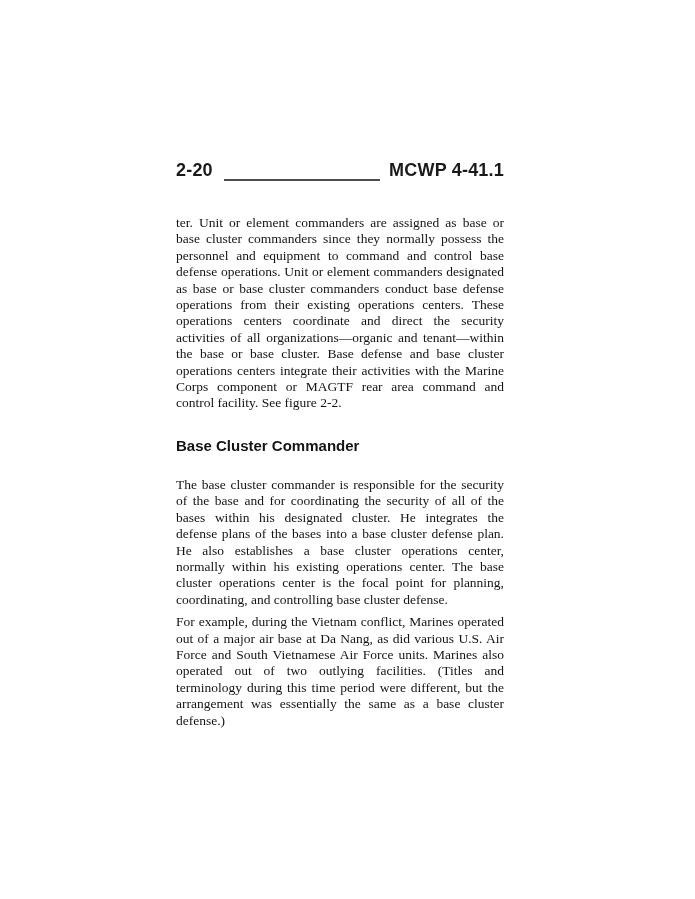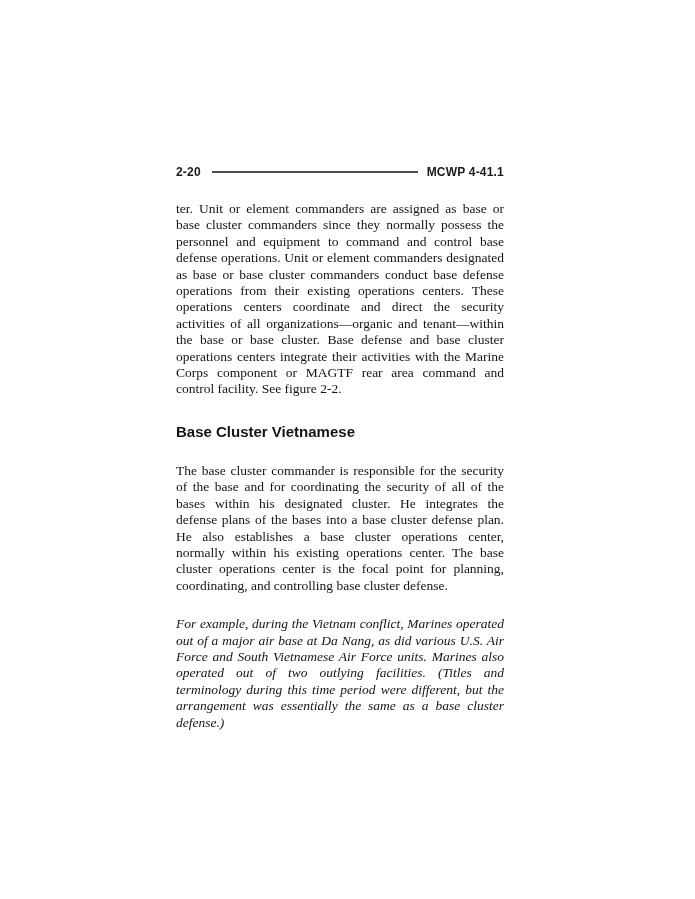--- a/index.html
+++ b/index.html
@@ -20,24 +20,24 @@
     inset: 0;
     background: #ffffff;
   }
   .running-header {
     position: absolute;
     top: 163px;
     left: 176px;
     width: 328px;
     height: 18px;
     display: flex;
-    align-items: center;
+    align-items: flex-end;
     font-family: "Liberation Sans", sans-serif;
     font-weight: bold;
-    font-size: 12px;
+    font-size: 18px;
     color: #1a1a1a;
     letter-spacing: 0.2px;
   }
   .header-rule {
     flex: 1;
     height: 2px;
     background: #4d4d4d;
     margin: 0 9px 0 11px;
     border: none;
   }
@@ -49,55 +49,54 @@
   }
   .body-paragraph {
     font-family: "Liberation Serif", serif;
     font-size: 13.5px;
     line-height: 16.4px;
     text-align: justify;
     color: #141414;
     margin: 0;
   }
   .para-opening {
-    margin-top: 2px;
+    margin-top: 16px;
   }
   .section-heading {
     font-family: "Liberation Sans", sans-serif;
     font-weight: bold;
     font-size: 15px;
     line-height: 18px;
     color: #141414;
     margin: 25px 0 0 0;
     text-align: left;
   }
   .para-section {
     margin-top: 22px;
   }
   .para-example {
-    margin-top: 22px;
-    font-style: italic;
+    margin-top: 6px;
   }
 </style>
 </head>
 <body>
 
 <div class="page">
 
   <div class="running-header">
     <span>2-20</span>
     <span class="header-rule"></span>
     <span>MCWP 4-41.1</span>
   </div>
 
   <div class="content-column">
 
     <p class="body-paragraph para-opening">ter. Unit or element commanders are assigned as base or base cluster commanders since they normally possess the personnel and equipment to command and control base defense operations. Unit or element commanders designated as base or base cluster commanders conduct base defense operations from their existing operations centers. These operations centers coordinate and direct the security activities of all organizations—organic and tenant—within the base or base cluster. Base defense and base cluster operations centers integrate their activities with the Marine Corps component or MAGTF rear area command and control facility. See figure 2-2.</p>
 
-    <h2 class="section-heading">Base Cluster Vietnamese</h2>
+    <h2 class="section-heading">Base Cluster Commander</h2>
 
     <p class="body-paragraph para-section">The base cluster commander is responsible for the security of the base and for coordinating the security of all of the bases within his designated cluster. He integrates the defense plans of the bases into a base cluster defense plan. He also establishes a base cluster operations center, normally within his existing operations center. The base cluster operations center is the focal point for planning, coordinating, and controlling base cluster defense.</p>
 
     <p class="body-paragraph para-example">For example, during the Vietnam conflict, Marines operated out of a major air base at Da Nang, as did various U.S. Air Force and South Vietnamese Air Force units. Marines also operated out of two outlying facilities. (Titles and terminology during this time period were different, but the arrangement was essentially the same as a base cluster defense.)</p>
 
   </div>
 
 </div>
 
 </body></html>

